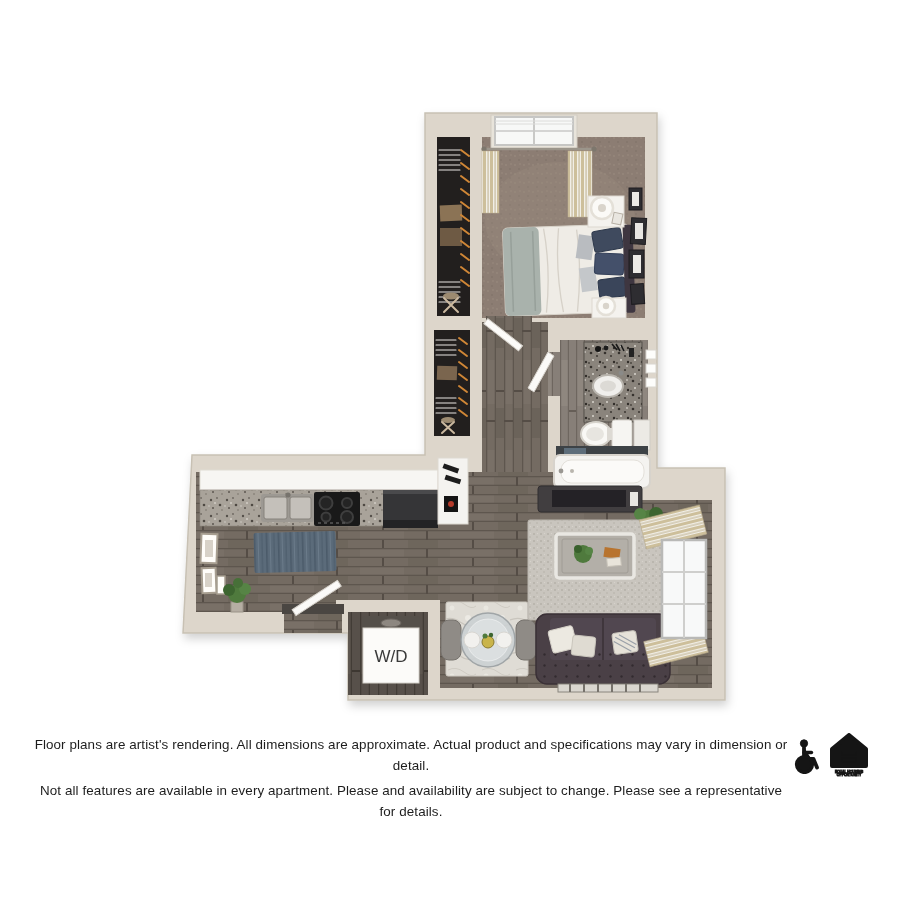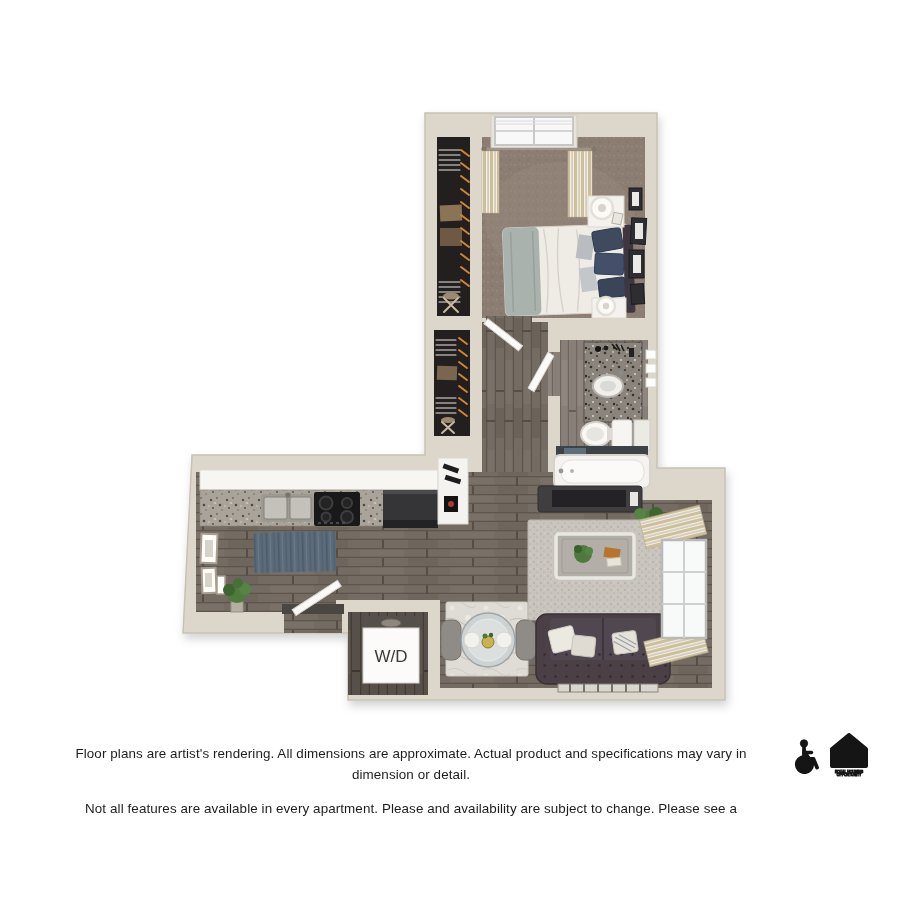--- a/index.html
+++ b/index.html
@@ -22,21 +22,21 @@
   .p-rugblue{fill:var(--rug_blue,#5b6b7a);}
   .p-rugliving{fill:var(--rug_living,#c9c5be);}
   .p-rugdining{fill:var(--rug_dining,#dfdcd5);}
   .p-curtain{fill:#f1eee6;}
   .stripe{fill:var(--curtain_stripe,#cdbf9b);}
   .disclaimer{
     position:absolute;left:30px;top:731px;width:762px;
     text-align:center;color:var(--text,#1d1d1d);
     font-size:13.4px;line-height:20.9px;letter-spacing:0.1px;
   }
-  .disclaimer p{margin:13px;}
+  .disclaimer p{margin:4px;}
   .footer-icon{position:absolute;}
   .icon-wheelchair{left:791px;top:739px;}
   .icon-eho{left:830px;top:733px;}
   .ico{fill:var(--icon_black,#151515);stroke:var(--icon_black,#151515);}
 </style>
 </head>
 <body>
 
 <div class="canvas">
 

